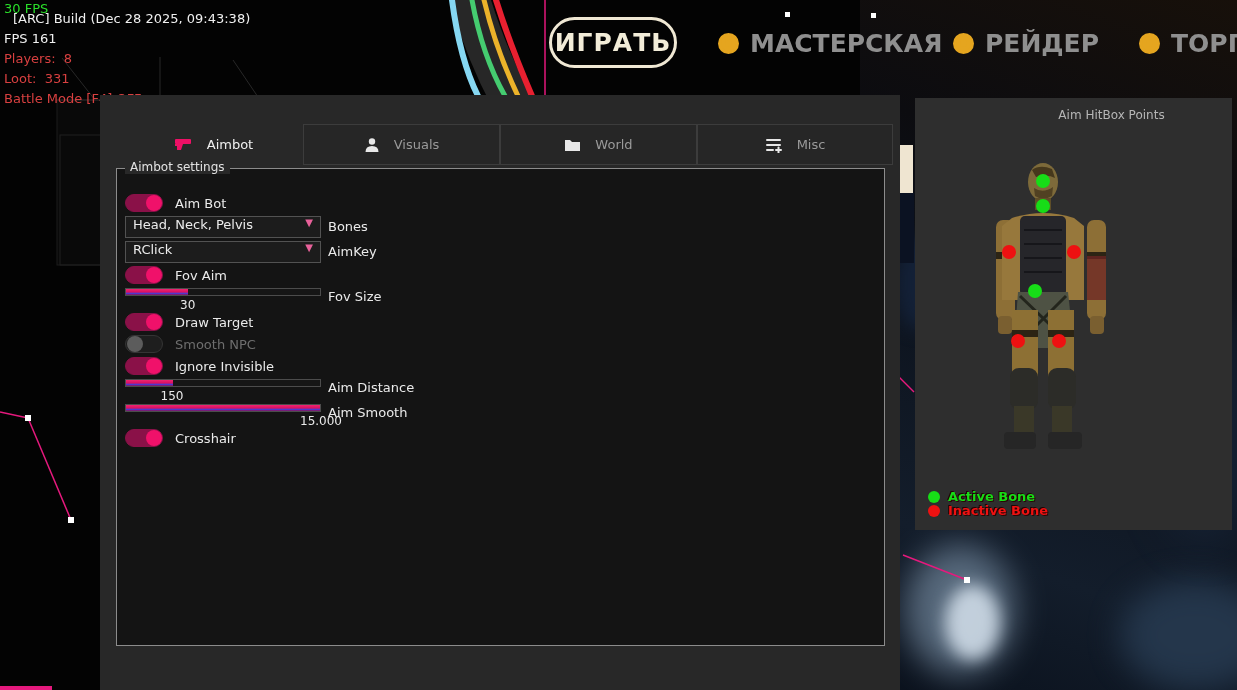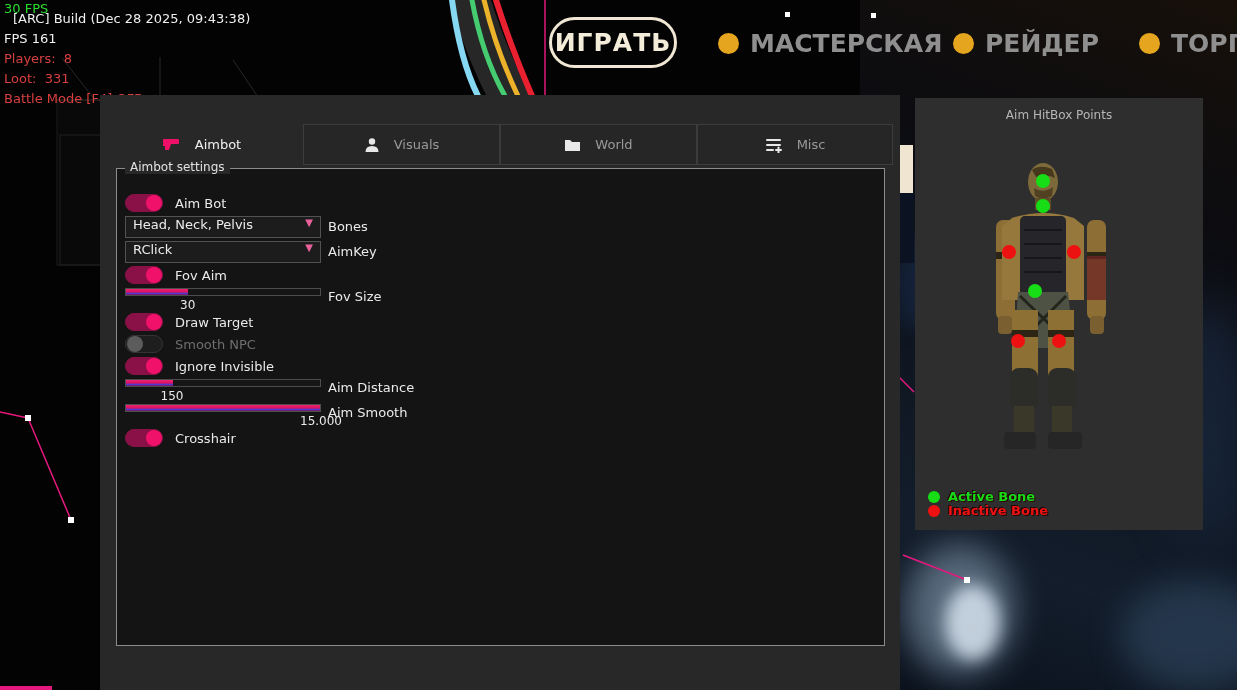--- a/index.html
+++ b/index.html
@@ -60,21 +60,21 @@
   .dd-value { font-size:13px; color:#ececec; white-space:nowrap; }
   .dd-arrow { font-size:10px; color:#e8619a; }
   .side-label { position:absolute; left:211px; font-size:13px; color:#eaeaea; white-space:nowrap;text-align:center; }
 
   .slider { position:relative; width:196px; height:8px; background:#161616; border:1px solid #4c4c4c; cursor:pointer; }
   .slider-fill { height:100%; background:linear-gradient(180deg,#ef2572 0%,#d91161 50%,#4a3ad2 74%,#8c1050 100%); }
   .val-track { position:absolute; left:8px; width:196px; height:14px; }
   .slider-val { position:absolute; transform:translateX(-50%); font-size:12px; color:#eaeaea; white-space:nowrap; }
 
   
-  .hitbox-panel { position:absolute; left:915px; top:98px; width:288px; height:432px; background:#2e2e2e; z-index:10; }
+  .hitbox-panel { position:absolute; left:915px; top:98px; width:317px; height:432px; background:#2e2e2e; z-index:10;padding-left:38px; }
   .hitbox-title { position:absolute; top:10px; width:100%; text-align:center; font-size:12px; color:#b6b6b6; }
   .character { position:absolute; left:75px; top:62px; }
   .pt { position:absolute; width:14px; height:14px; border-radius:50%; transform:translate(-50%,-50%); }
   .legend-row { position:absolute; left:13px; display:flex; align-items:center; gap:8px; }
   .legend-dot { width:12px; height:12px; border-radius:50%; flex:0 0 auto; }
   .legend-label { font-size:13px; font-weight:bold; text-shadow:1px 1px 0 #2a0606, -1px -1px 0 #200404; }
 
   .bottom-strip { position:absolute; left:0; top:686px; width:52px; height:4px; background:#e5197d; z-index:4; }
 </style>
 </head>
@@ -144,21 +144,21 @@
   <span class="coin" style="background-color: rgb(229, 165, 31); border-color: rgb(229, 165, 31);"></span>
   <span>РЕЙДЕР</span>
 </div>
 <div class="nav-item" style="left: 1139px; color: rgb(143, 143, 143);">
   <span class="coin" style="background-color: rgb(229, 165, 31); border-color: rgb(229, 165, 31);"></span>
   <span>ТОРГО</span>
 </div>
 
 <div class="menu-panel">
 
-  <div class="tab active" style="left:0; width:203px;">
+  <div class="tab active" style="left:12px; width:203px;">
     <svg width="19" height="15" viewBox="0 0 19 15">
       <rect x="1" y="2" width="16" height="5" rx="1" fill="#ee1066"></rect>
       <path d="M3,7 L9,7 L7,13 L3,13 Z" fill="#ee1066"></path>
       <rect x="1" y="7" width="3" height="2" fill="#ee1066"></rect>
     </svg>
     <span>Aimbot</span>
   </div>
 
   <div class="tab boxed" style="left:203px; width:197px;">
     <svg width="16" height="16" viewBox="0 0 16 16">

